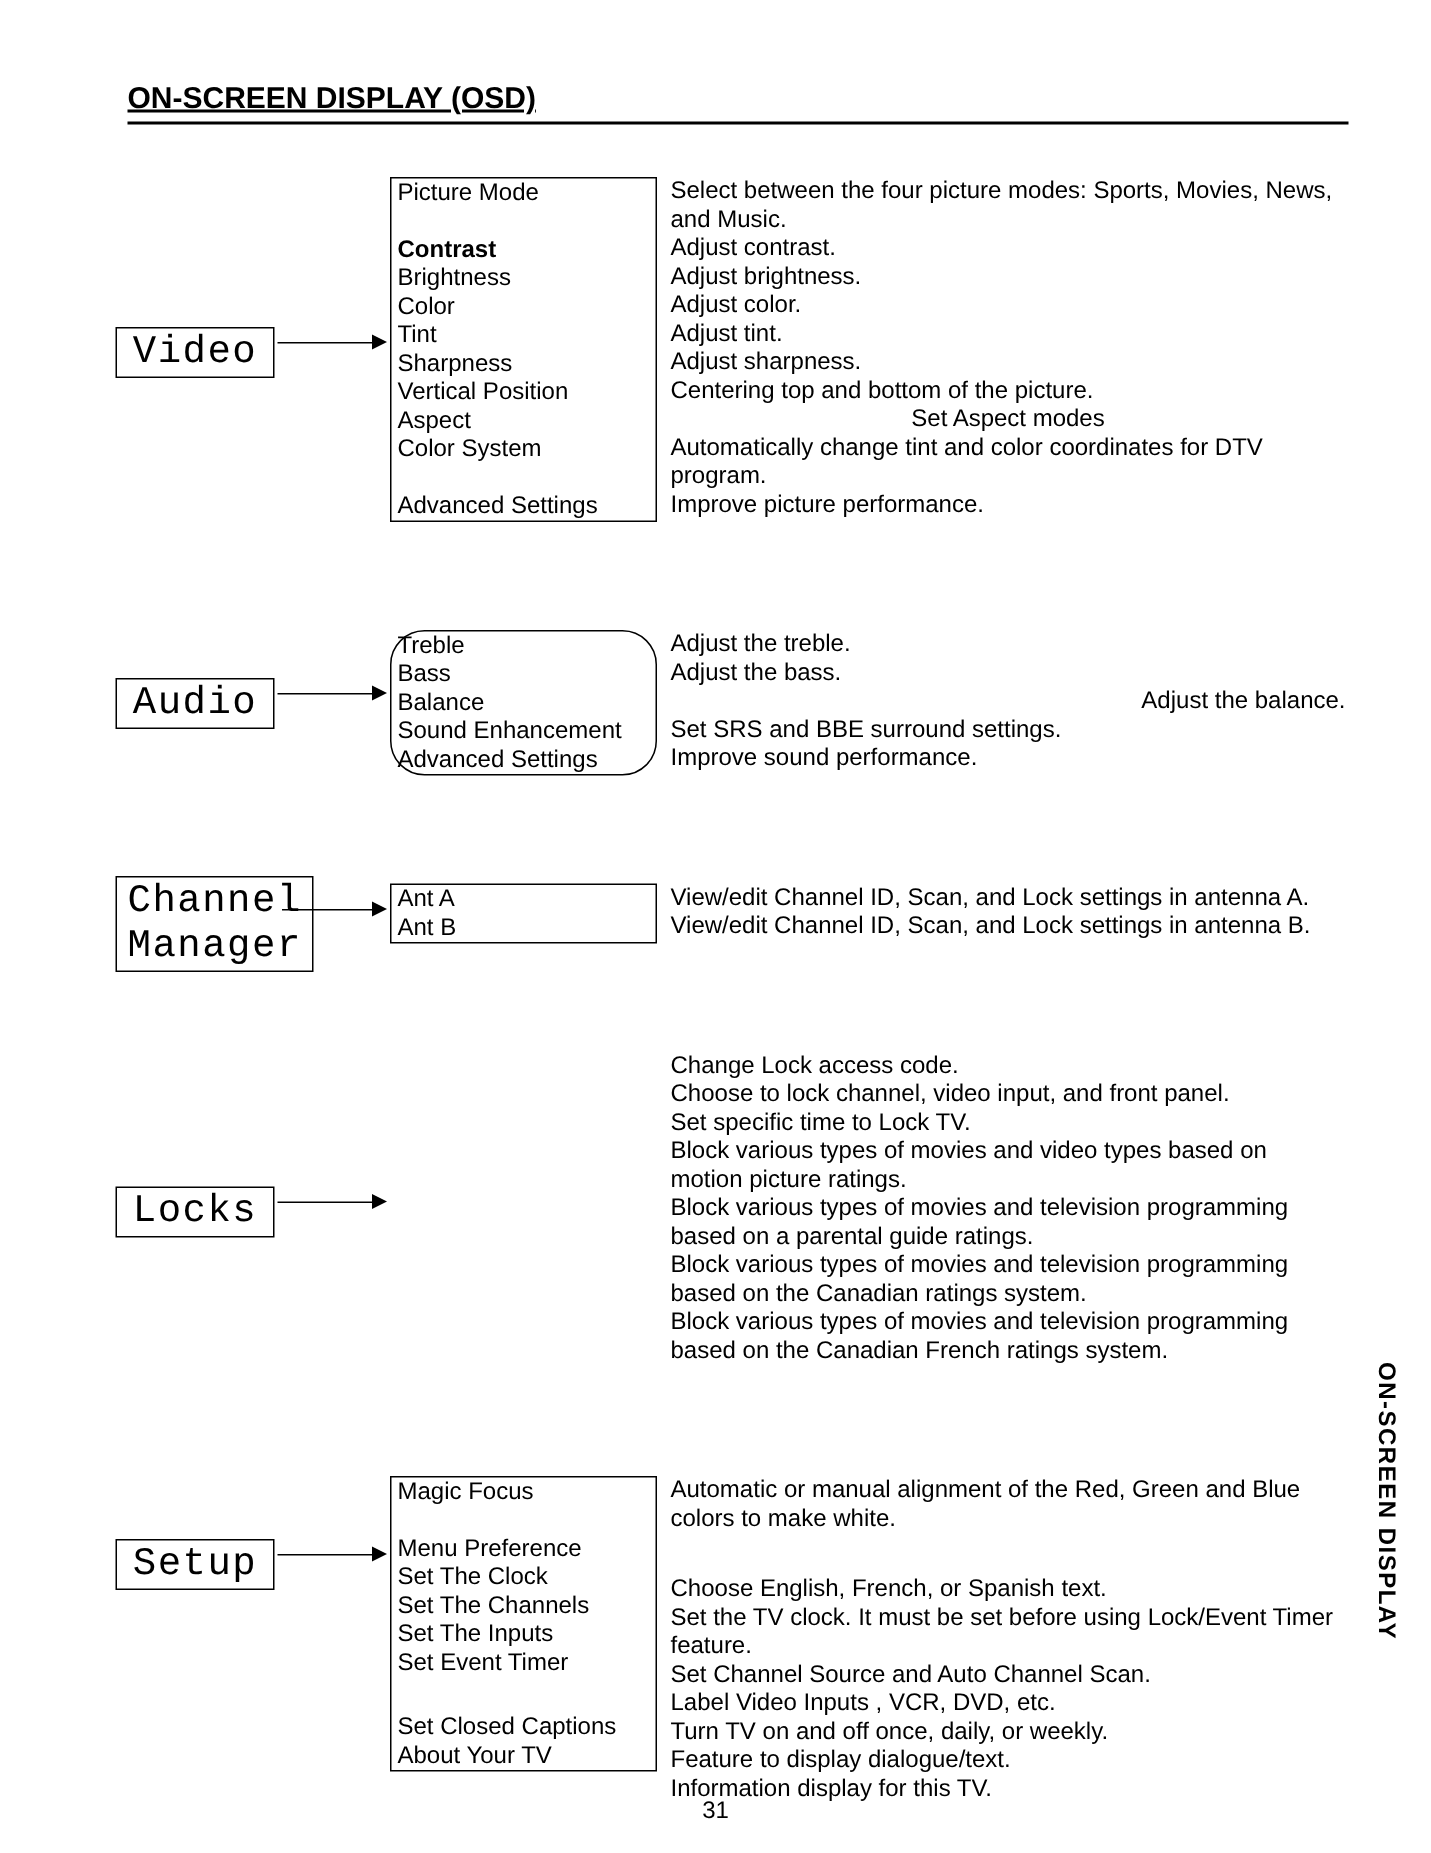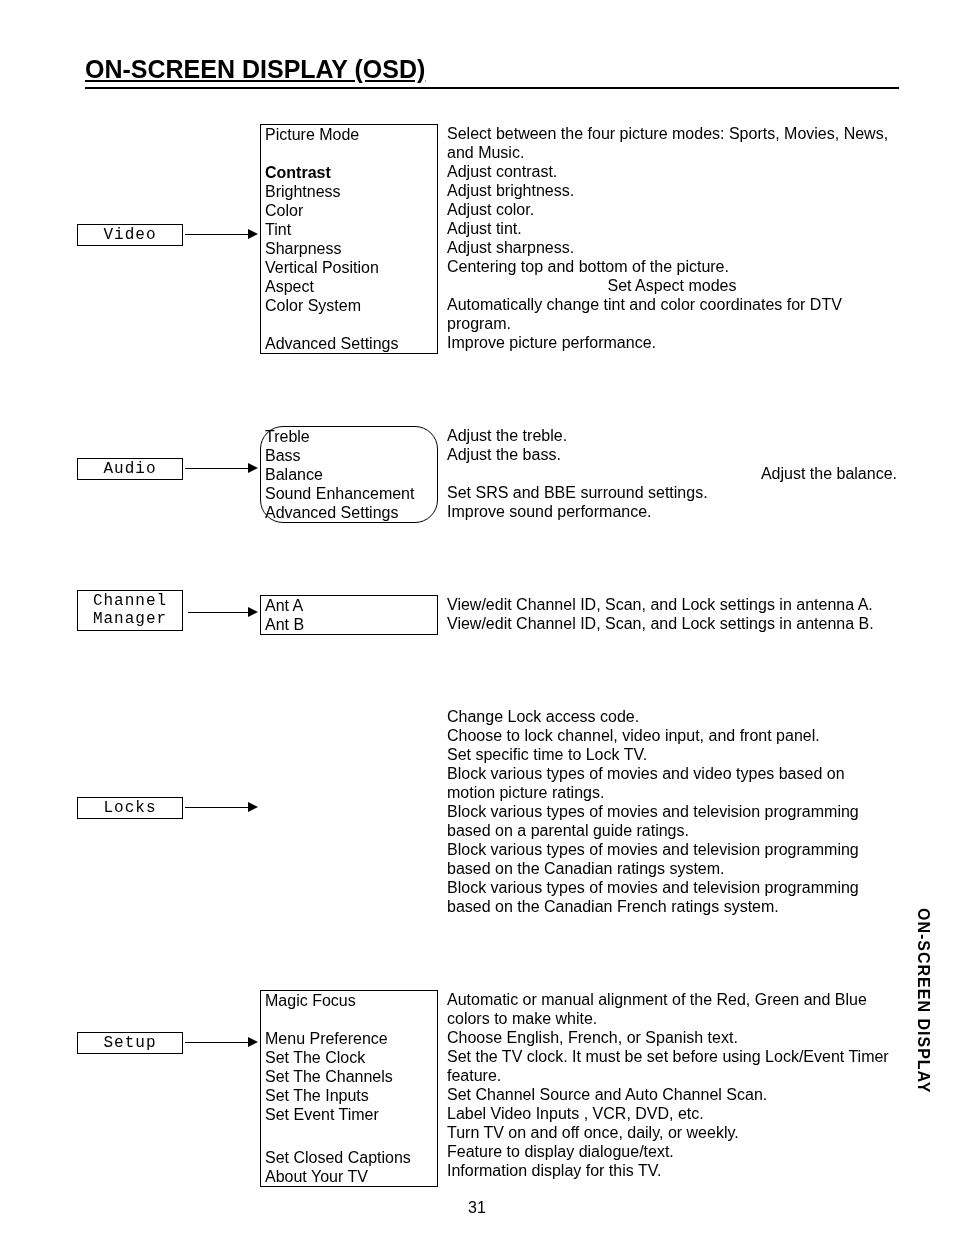--- a/index.html
+++ b/index.html
@@ -5,37 +5,37 @@
     * { box-sizing: border-box; margin: 0; padding: 0; }
     body {
       width: 954px;
       height: 1235px;
       background: #fff;
       font-family: Arial, Helvetica, sans-serif;
       position: relative;
       padding: 55px 55px 30px 85px;
     }
     .page-title {
-      font-size: 25px;
+      font-size: 20px;
       font-weight: bold;
       text-decoration: underline;
       border-bottom: 2px solid #000;
       padding-bottom: 3px;
       margin-bottom: 35px;
     }
     .sections { }
     .section {
       display: flex;
       align-items: flex-start;
       margin-bottom: 62px;
       position: relative;
     }
     .category-box {
       font-family: "Courier New", "Andale Mono", monospace;
-      font-size: 16px;
+      font-size: 26px;
       border: 1px solid #000;
       padding: 1px 7px;
       min-width: 106px;
       text-align: center;
       line-height: 1.15;
       letter-spacing: 1px;
       position: absolute;
       left: -8px;
     }
     .arrow {
@@ -191,21 +191,21 @@
         <div class="option-item" style="height: 19px;">Menu Preference</div>
         <div class="option-item" style="height: 19px;">Set The Clock</div>
         <div class="option-item" style="height: 19px;">Set The Channels</div>
         <div class="option-item" style="height: 19px;">Set The Inputs</div>
         <div class="option-item" style="height: 19px;">Set Event Timer</div>
         <div class="option-item" style="height: 19px; margin-top: 24px;">Set Closed Captions</div>
         <div class="option-item" style="height: 19px;">About Your TV</div>
       </div>
       <div class="desc-col" style="top: 0px;">
         <div class="desc-block" style="min-height: 38px;">Automatic or manual alignment of the Red, Green and Blue colors to make white.</div>
-        <div class="desc-block" style="min-height: 19px;">Choose English, French, or Spanish text.</div>
+        <div class="desc-block" style="min-height: 19px; margin-top: 28px;">Choose English, French, or Spanish text.</div>
         <div class="desc-block" style="min-height: 19px;">Set the TV clock. It must be set before using Lock/Event Timer feature.</div>
         <div class="desc-block" style="min-height: 19px;">Set Channel Source and Auto Channel Scan.</div>
         <div class="desc-block" style="min-height: 19px;">Label Video Inputs , VCR, DVD, etc.</div>
         <div class="desc-block" style="min-height: 19px;">Turn TV on and off once, daily, or weekly.</div>
         <div class="desc-block" style="min-height: 19px;">Feature to display dialogue/text.</div>
         <div class="desc-block" style="min-height: 19px;">Information display for this TV.</div>
       </div>
     </div>
   </div>
 

